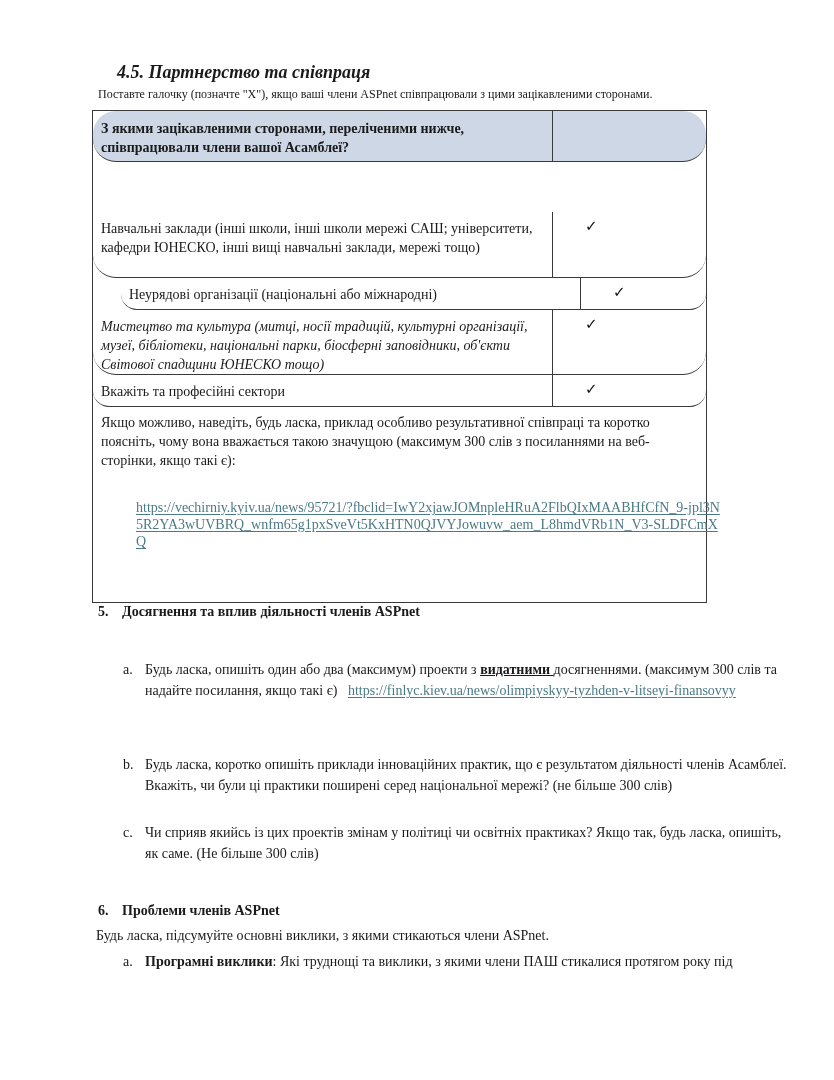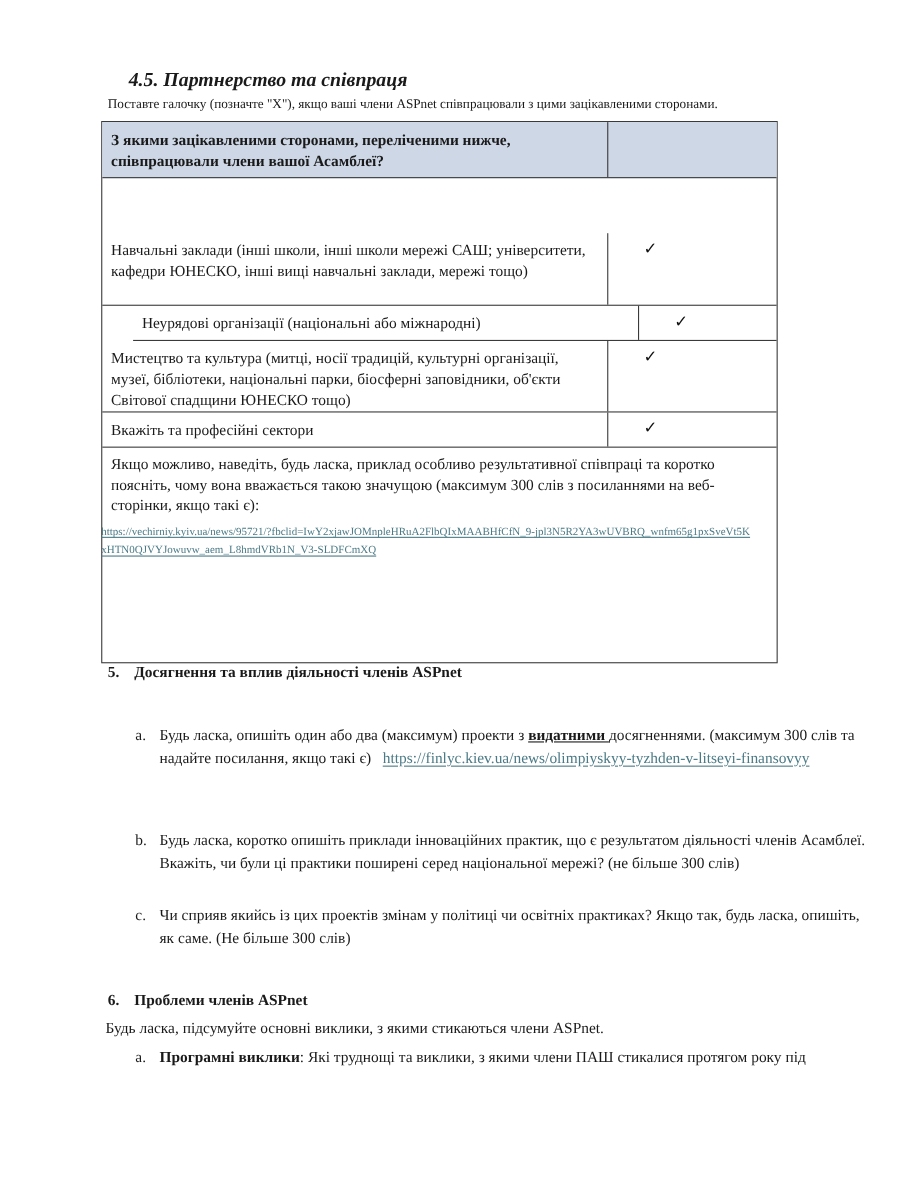--- a/index.html
+++ b/index.html
@@ -11,43 +11,43 @@
   .abs { position: absolute; }
   .sec-title {
     left: 117px; top: 62px; font-size: 18px; font-weight: bold; font-style: italic;
   }
   .instruction { left: 98px; top: 87px; font-size: 12px; white-space: nowrap; }
 
   .table {
     left: 92px; top: 110px; width: 615px; height: 493px;
     border: 1.5px solid #3a3a3a; box-sizing: border-box;
   }
-  .row { position: absolute; left: 0; right: 0; border-bottom: 1px solid #3a3a3a; }
+  .row { position: absolute; left: 0; right: 0; border-bottom: 1px solid #3a3a3a; border-radius: 23px; }
   .row .c1 {
     position: absolute; left: 0; top: 0; bottom: 0; width: 460px;
     border-right: 1px solid #3a3a3a; box-sizing: border-box;
     padding: 7px 8px 0 8px; font-size: 14px; line-height: 19px;
   }
   .row .c2 {
     position: absolute; left: 460px; right: 0; top: 0; bottom: 0;
   }
   .row.header { background: #cdd7e6; }
   .row.header .c1 { font-weight: bold; padding-top: 8px; }
   .check {
     position: absolute; left: 32px; top: 5px; font-size: 15px;
     font-family: "DejaVu Sans", sans-serif; color: #111;
   }
   .free {
     position: absolute; left: 0; right: 0; top: 296px; bottom: 0;
     padding: 6px 8px; font-size: 14px; line-height: 19px;
   }
   .link { color: #4a7a86; text-decoration: underline; text-underline-offset: 2px; }
   .free-link {
-    position: absolute; left: -1px; top: 68px; width: 590px;
-    font-size: 10px; line-height: 17px; word-break: break-all;
+    position: absolute; left: -1px; top: 92px; width: 590px;
+    font-size: 14px; line-height: 17px; word-break: break-all; padding-left: 44px;
   }
 
   .h5 { left: 98px; top: 604px; font-size: 14px; font-weight: bold; }
   .h5 .num { display: inline-block; width: 24px; }
   .item { font-size: 14px; line-height: 21px; }
   .item .lbl { position: absolute; left: -22px; top: 0; }
   .item-a5 { left: 145px; top: 659px; width: 640px; }
   .item-b5 { left: 145px; top: 754px; width: 650px; }
   .item-c5 { left: 145px; top: 822px; width: 640px; }
   .underline { text-decoration: underline; font-weight: bold; }
@@ -78,21 +78,21 @@
         </div>
     </div>
 
     <div class="row" style="top:167px; height:31px;margin-left:28px;">
       <div class="c1">Неурядові організації (національні або міжнародні)</div>
       <div class="c2">
           <span class="check">✓</span>
         </div>
     </div>
 
-    <div class="row" style="top:199px; height:64px;">
+    <div class="row" style="top:199px; height:64px;font-style:italic;">
       <div class="c1">Мистецтво та культура (митці, носії традицій, культурні організації, музеї, бібліотеки, національні парки, біосферні заповідники, об'єкти Світової спадщини ЮНЕСКО тощо)</div>
       <div class="c2">
           <span class="check">✓</span>
         </div>
     </div>
 
     <div class="row" style="top:264px; height:31px;">
       <div class="c1">Вкажіть та професійні сектори</div>
       <div class="c2">
           <span class="check">✓</span>

